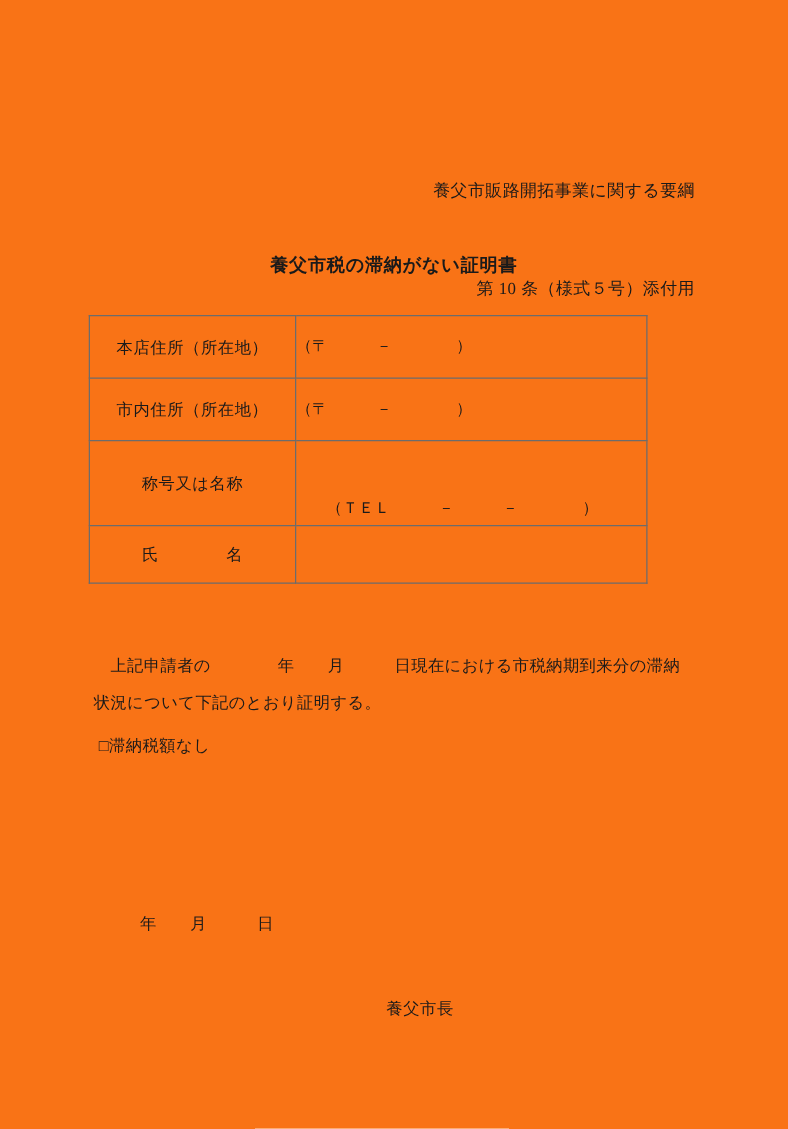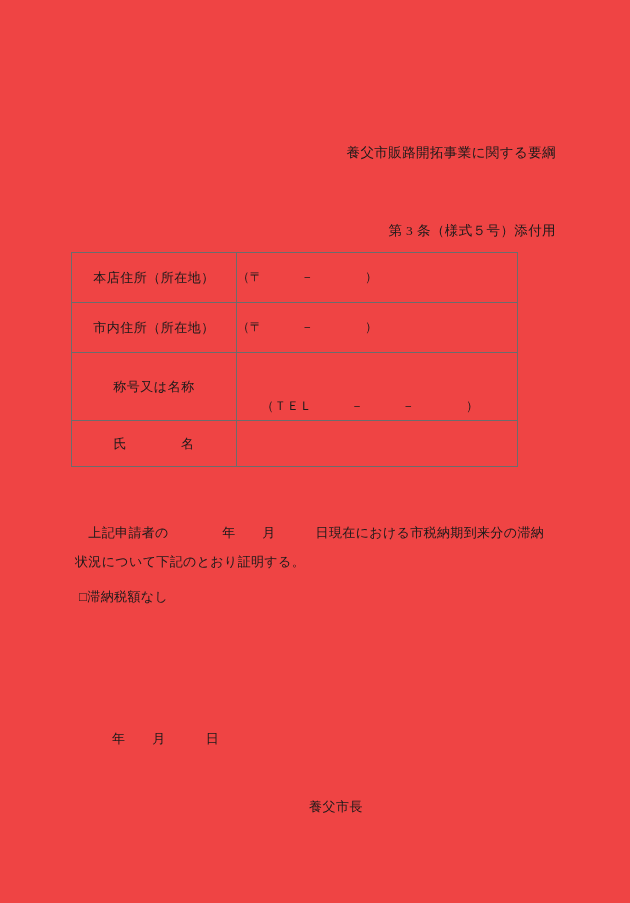--- a/index.html
+++ b/index.html
@@ -11,21 +11,21 @@
     width: 630px;
     height: 903px;
     position: relative;
     font-family: "Liberation Serif", "DejaVu Serif", serif;
     color: #1a1a1a;
     -webkit-font-smoothing: antialiased;
   }
   .page {
     position: absolute;
     inset: 0;
-    background: #ef4444;
+    background: #f97316;
     font-family: Liberation Serif, serif;
   }
 
   
   .doc-header {
     position: absolute;
     top: 88px;
     right: 74px;
     text-align: right;
     font-size: 13.5px;
@@ -141,23 +141,24 @@
     white-space: pre;
   }
 </style>
 </head>
 <body>
 
 <div class="page">
 
   <div class="doc-header">
     <div>養父市販路開拓事業に関する要綱</div>
-    <div>第 3 条（様式５号）添付用</div>
+    <div>第 10 条（様式５号）添付用</div>
   </div>
 
+  <div class="doc-title">養父市税の滞納がない証明書</div>
 
   <table class="form-table">
     <tbody>
       <tr class="row-addr">
         <td class="cell-label">本店住所（所在地）</td>
         <td class="cell-value">
           <span class="postal">（〒　　　－　　　　）</span>
         </td>
       </tr>
       <tr class="row-addr">

